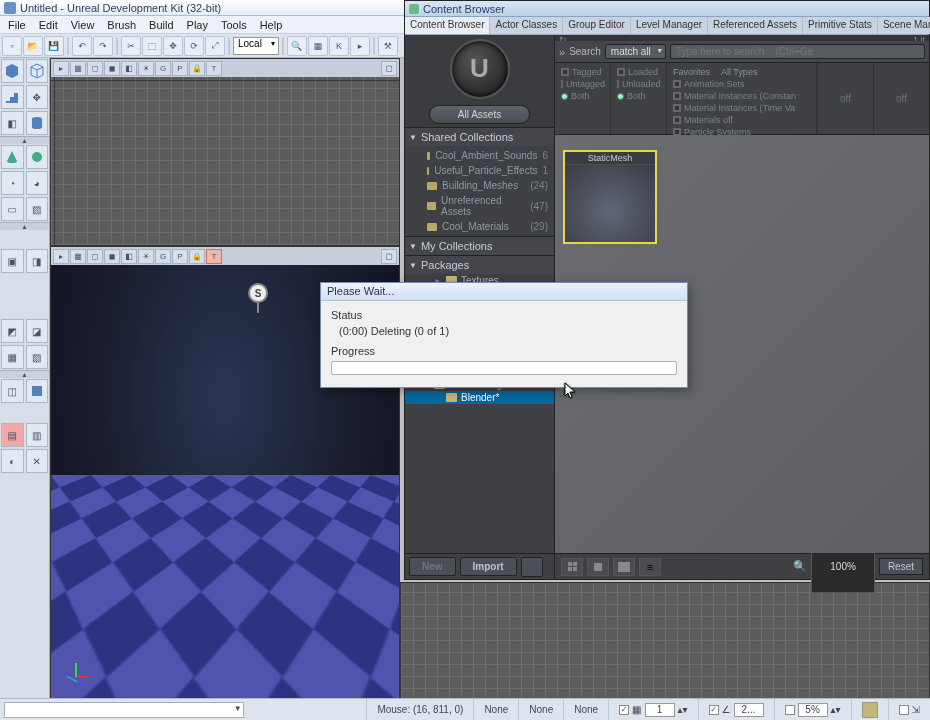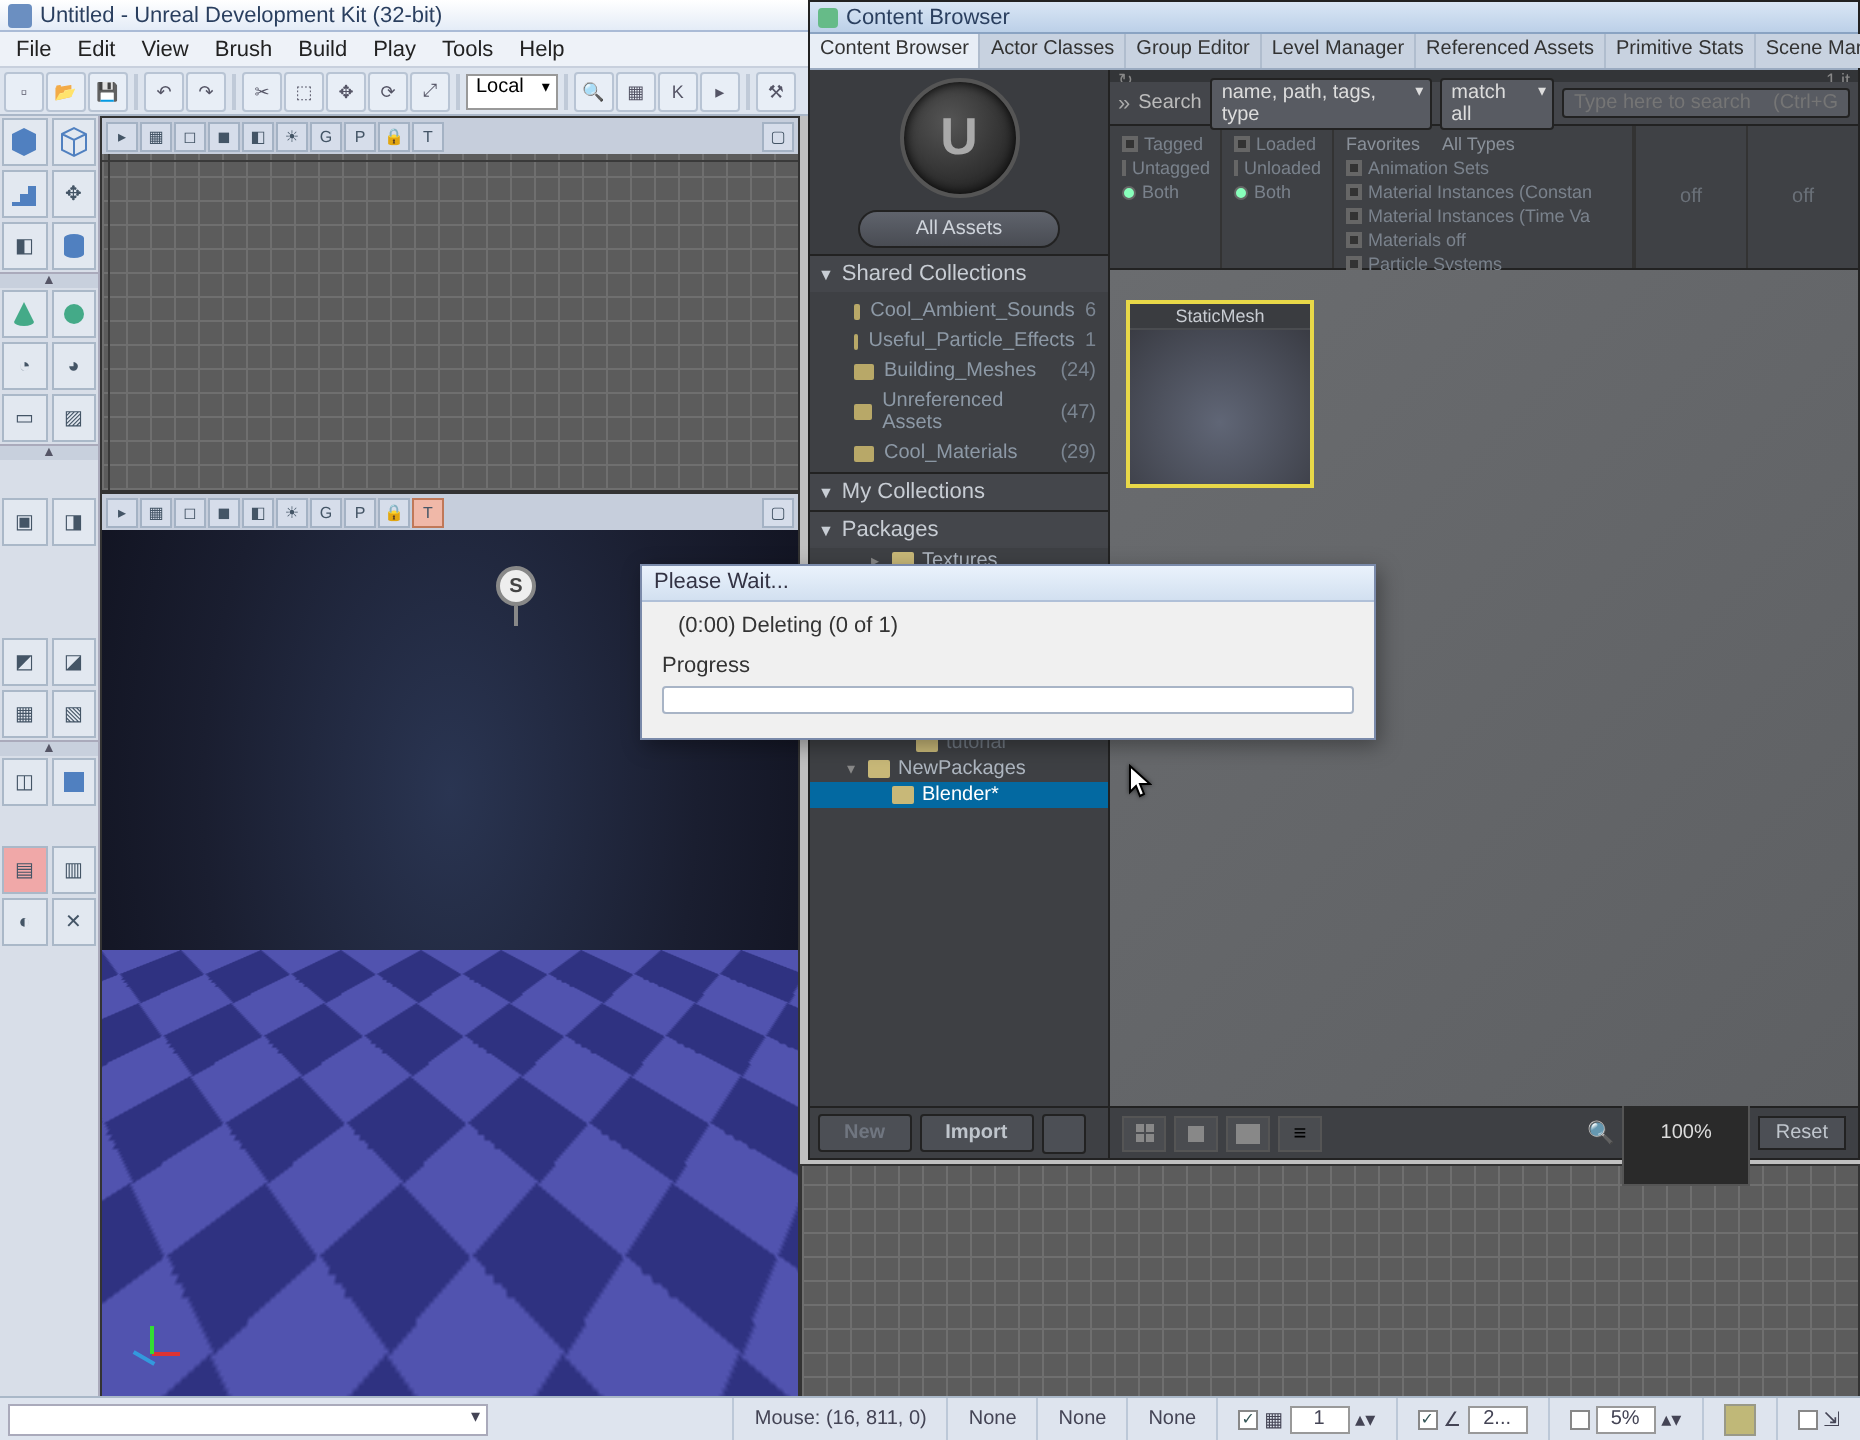--- a/index.html
+++ b/index.html
@@ -458,21 +458,20 @@
       </div>
 
       <div class="cb-right">
         <div style="height:6px;background:#333538;display:flex;justify-content:flex-end;padding:0 4px;color:#888;font-size:9px">
             <span>↻</span>
             <span style="margin-left:auto">1 it</span>
           </div>
         <div class="cb-search">
           <span style="color:#aaa">»</span>
           <span class="lbl">Search</span>
-          <div class="dd"><span>name, path, tags, type</span></div>
           <div class="dd"><span>match all</span></div>
           <input class="tags" placeholder="Type here to search    (Ctrl+Ge" style="">
         </div>
         <div class="cb-filters">
           <div class="cb-fcol" id="fcol1" style="width:56px">
               <div class="frow">
                 <span class="cb"></span>
                 <span>Tagged</span>
               </div>
               <div class="frow">
@@ -569,20 +568,21 @@
           <div class="cb-zoom">100%</div>
           <div class="cb-reset">Reset</div>
         </div>
       </div>
     </div>
   </div>
 
   <div class="dialog">
     <div class="dialog-title">Please Wait...</div>
     <div class="dialog-body">
+      <div class="lab">Status</div>
       <div class="stat">(0:00)    Deleting (0 of 1)</div>
       <div class="lab">Progress</div>
       <div class="pbar"></div>
     </div>
   </div>
 
   <div class="statusbar">
     <div class="sb-sel"></div>
     <div style="flex:1"></div>
     <div class="sb-cell">Mouse: (16, 811, 0)</div>

